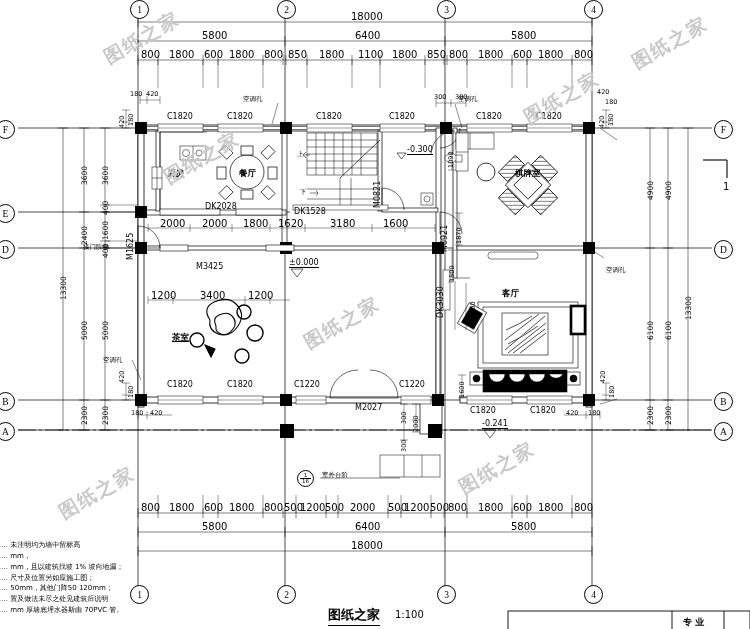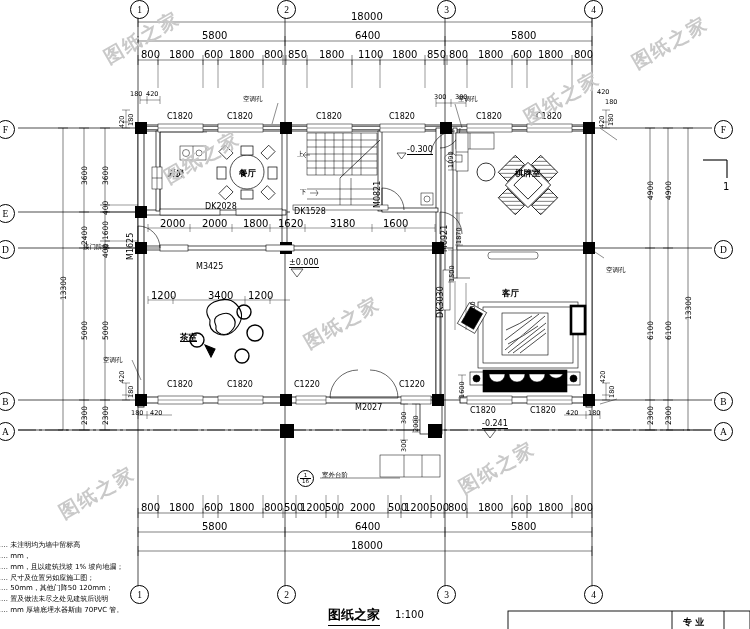--- a/index.html
+++ b/index.html
@@ -679,21 +679,21 @@
   <div class="dimv" style="left:685px;top:320px;">13300</div>
 
   <div class="dim" style="left:160px;top:219px;">2000</div>
   <div class="dim" style="left:202px;top:219px;">2000</div>
   <div class="dim" style="left:243px;top:219px;">1800</div>
   <div class="dim" style="left:278px;top:219px;">1620</div>
   <div class="dim" style="left:330px;top:219px;">3180</div>
   <div class="dim" style="left:383px;top:219px;">1600</div>
 
   <div class="dim" style="left:151px;top:291px;">1200</div>
-  <div class="dim" style="left:208px;top:291px;text-align:right;">3400</div>
+  <div class="dim" style="left:200px;top:291px;text-align:right;">3400</div>
   <div class="dim" style="left:248px;top:291px;">1200</div>
 
   <div class="tiny" style="left:130px;top:90px;">180</div>
   <div class="tiny" style="left:146px;top:90px;">420</div>
   <div class="tinyv" style="left:118px;top:128px;">420</div>
   <div class="tinyv" style="left:127px;top:126px;">180</div>
   <div class="tiny" style="left:434px;top:93px;">300</div>
   <div class="tiny" style="left:455px;top:93px;">300</div>
   <div class="tinyv" style="left:598px;top:128px;">420</div>
   <div class="tinyv" style="left:607px;top:126px;">180</div>
@@ -736,21 +736,21 @@
   <div class="code" style="left:294px;top:207px;">DK1528</div>
   <div class="codev" style="left:436px;top:318px;">DK3030</div>
   <div class="code" style="left:196px;top:262px;">M3425</div>
   <div class="codev" style="left:126px;top:260px;">M1625</div>
   <div class="codev" style="left:373px;top:208px;">M0821</div>
   <div class="codev" style="left:440px;top:252px;">M0921</div>
   <div class="code" style="left:355px;top:403px;">M2027</div>
 
   <div class="room" style="left:167px;top:168px;">厨房</div>
   <div class="room" style="left:239px;top:168px;">餐厅</div>
-  <div class="room" style="left:180px;top:332px;text-decoration:underline;">茶室</div>
+  <div class="room" style="left:172px;top:332px;text-decoration:underline;">茶室</div>
   <div class="room" style="left:515px;top:168px;">棋牌室</div>
   <div class="room" style="left:502px;top:288px;">客厅</div>
 
   <div class="tiny" style="left:243px;top:95px;">空调孔</div>
   <div class="tiny" style="left:458px;top:95px;">空调孔</div>
   <div class="tiny" style="left:606px;top:266px;">空调孔</div>
   <div class="tiny" style="left:103px;top:356px;">空调孔</div>
   <div class="tiny" style="left:75px;top:243px;margin-left:8px;">接门阶梯</div>
   <div class="tiny" style="left:322px;top:471px;">室外台阶</div>
   <div class="tiny" style="left:297px;top:150px;">上</div>

